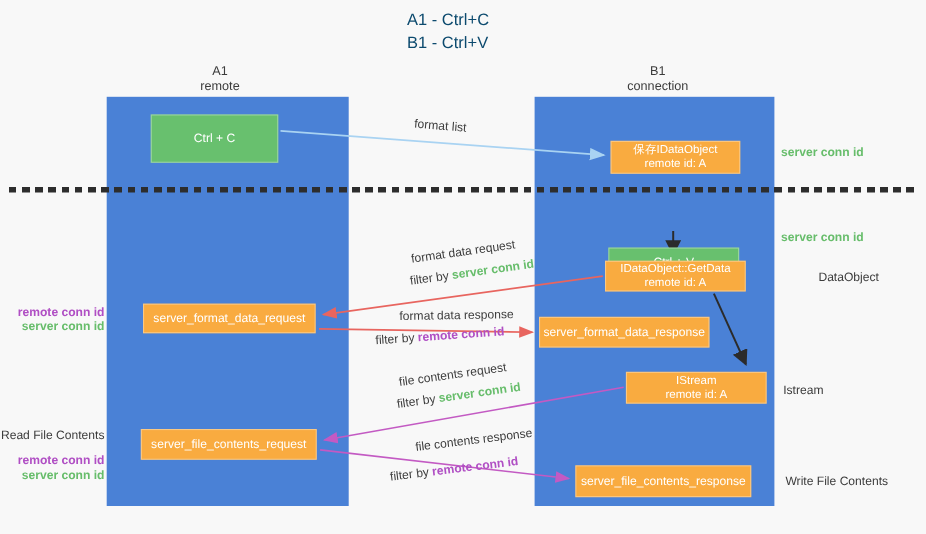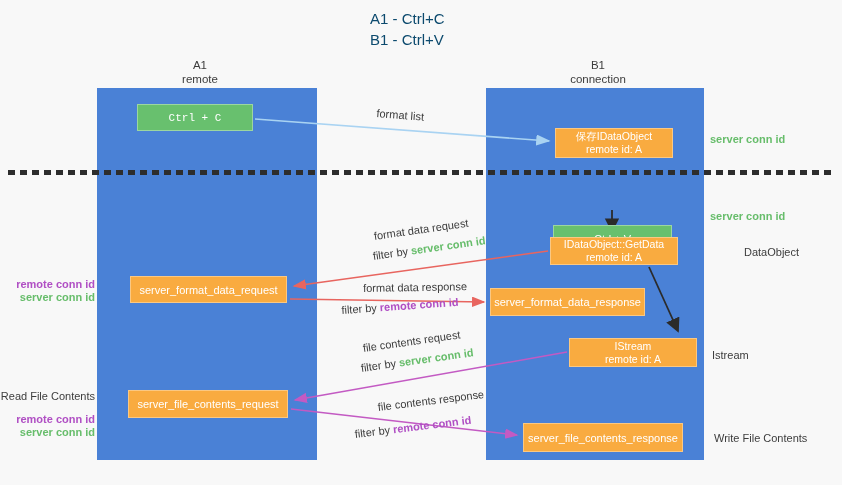--- a/index.html
+++ b/index.html
@@ -67,21 +67,21 @@
     </defs>
     <line x1="255" y1="119" x2="549" y2="141" marker-end="url(#mBlue)" style="stroke:var(--c-arrow_blue,#a9d3f2);stroke-width:1.6"></line>
     <line x1="612" y1="210" x2="612" y2="231" marker-end="url(#mBlack)" style="stroke:var(--c-arrow_black,#2b2b2b);stroke-width:1.8"></line>
     <line x1="548" y1="251" x2="294" y2="286" marker-end="url(#mRed)" style="stroke:var(--c-arrow_red,#e8655f);stroke-width:1.5"></line>
     <line x1="290" y1="299" x2="484" y2="302" marker-end="url(#mRed)" style="stroke:var(--c-arrow_red,#e8655f);stroke-width:1.5"></line>
     <line x1="649" y1="267" x2="678" y2="331" marker-end="url(#mBlack)" style="stroke:var(--c-arrow_black,#2b2b2b);stroke-width:1.8"></line>
     <line x1="567" y1="352" x2="295" y2="400" marker-end="url(#mMagenta)" style="stroke:var(--c-arrow_magenta,#c35ac3);stroke-width:1.5"></line>
     <line x1="291" y1="409" x2="517" y2="435" marker-end="url(#mMagenta)" style="stroke:var(--c-arrow_magenta,#c35ac3);stroke-width:1.5"></line>
   </svg>
 
-  <div class="abs node green" style="left:137px;top:104px;width:116px;height:27px;font-family:Liberation Mono, monospace;">
+  <div class="abs node green" style="left:137px;top:104px;width:116px;height:44px;">
     <span class="single">Ctrl + C</span>
   </div>
 
   <div class="abs node orange" style="left:555px;top:128px;width:118px;height:30px;">
     <span class="l">保存IDataObject</span>
     <span class="l">remote id: A</span>
   </div>
 
   <div class="abs node green" style="left:553px;top:181px;width:119px;height:27px;margin-top:44px;">
     <span class="single">Ctrl + V</span>

